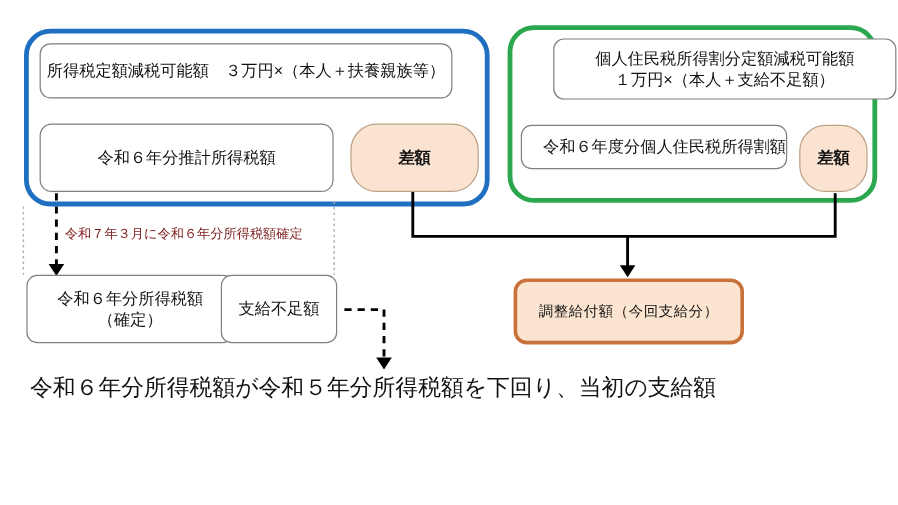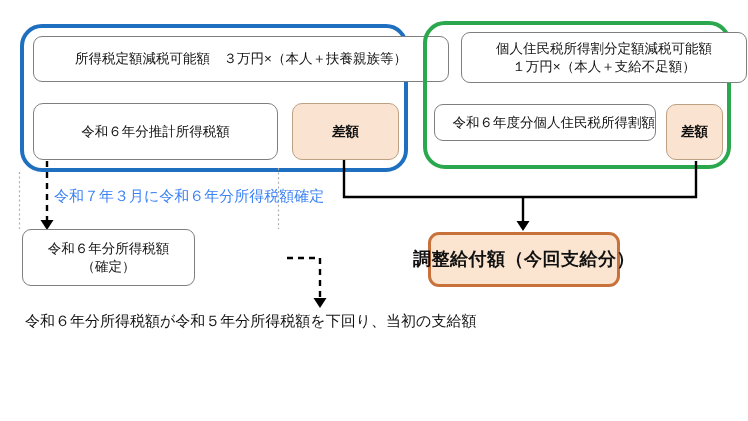--- a/index.html
+++ b/index.html
@@ -12,47 +12,47 @@
   .group.green{border-color:var(--green-group-border);}
   .box{
     position:absolute;box-sizing:border-box;background:#ffffff;
     border:1.2px solid var(--box-border);border-radius:9px;
     display:flex;flex-direction:column;align-items:center;justify-content:center;
     text-align:center;font-size:13.5px;line-height:1.32;color:#111;
   }
   .box span{display:block;white-space:nowrap;}
   .sagaku{
     background:var(--sagaku-fill);border:1.5px solid var(--sagaku-border);
-    border-radius:10px;font-weight:bold;font-size:13.5px;
+    border-radius:22px;font-weight:bold;font-size:13.5px;
   }
   .payout{
     background:var(--payout-fill);border:3px solid var(--payout-border);
-    border-radius:11px;font-weight:bold;font-size:18px;letter-spacing:.5px;text-align:center;
+    border-radius:11px;font-weight:normal;font-size:12px;letter-spacing:.5px;text-align:center;
   }
   .floating-label{
-    position:absolute;font-size:15px;color:#3b82f6;white-space:nowrap;
+    position:absolute;font-size:11px;color:#7f1d1d;white-space:nowrap;
   }
   .note{
-    position:absolute;font-size:15px;line-height:1.35;color:#111;
+    position:absolute;font-size:19px;line-height:1.35;color:#111;
   }
   .note span{display:block;white-space:nowrap;}
   svg.overlay{position:absolute;left:0;top:0;pointer-events:none;}
   .ln{stroke:var(--line-black);stroke-width:2.4;fill:none;}
   .ln-dash{stroke:var(--line-black);stroke-width:2.4;fill:none;stroke-dasharray:6 5;}
   .ln-dot{stroke:var(--dotted-gray);stroke-width:1.2;fill:none;stroke-dasharray:2 2.6;}
   .arrowhead{fill:var(--line-black);stroke:none;}
 </style>
 </head>
 <body>
 
 <div class="canvas">
 
   <div class="group blue" style="left:20px;top:24px;width:388px;height:148px;"></div>
 
-  <div class="box" style="left:33px;top:36px;width:416px;height:46px;">
+  <div class="box" style="left:33px;top:36px;width:344px;height:46px;">
     <span>所得税定額減税可能額　３万円×（本人＋扶養親族等）</span>
   </div>
 
   <div class="box" style="left:33px;top:103px;width:245px;height:57px;border-radius:10px;">
     <span>令和６年分推計所得税額</span>
   </div>
 
   <div class="box sagaku" style="left:292px;top:103px;width:107px;height:57px;">
     <span>差額</span>
   </div>
@@ -88,20 +88,23 @@
     <polygon class="arrowhead" points="320,308 313.5,298 326.5,298"></polygon>
   </svg>
 
   <div class="floating-label" style="left:54px;top:187px;">令和７年３月に令和６年分所得税額確定</div>
 
   <div class="box" style="left:22px;top:229px;width:173px;height:57px;">
     <span>令和６年分所得税額</span>
     <span>（確定）</span>
   </div>
 
+  <div class="box" style="left:184px;top:229px;width:97px;height:57px;">
+    <span>支給不足額</span>
+  </div>
 
   <div class="box payout" style="left:428px;top:232px;width:192px;height:55px;">
     <span>調整給付額（今回支給分）</span>
   </div>
 
   <div class="note" style="left:25px;top:311px;">
     <span>令和６年分所得税額が令和５年分所得税額を下回り、当初の支給額</span>
   </div>
 
 </div>

